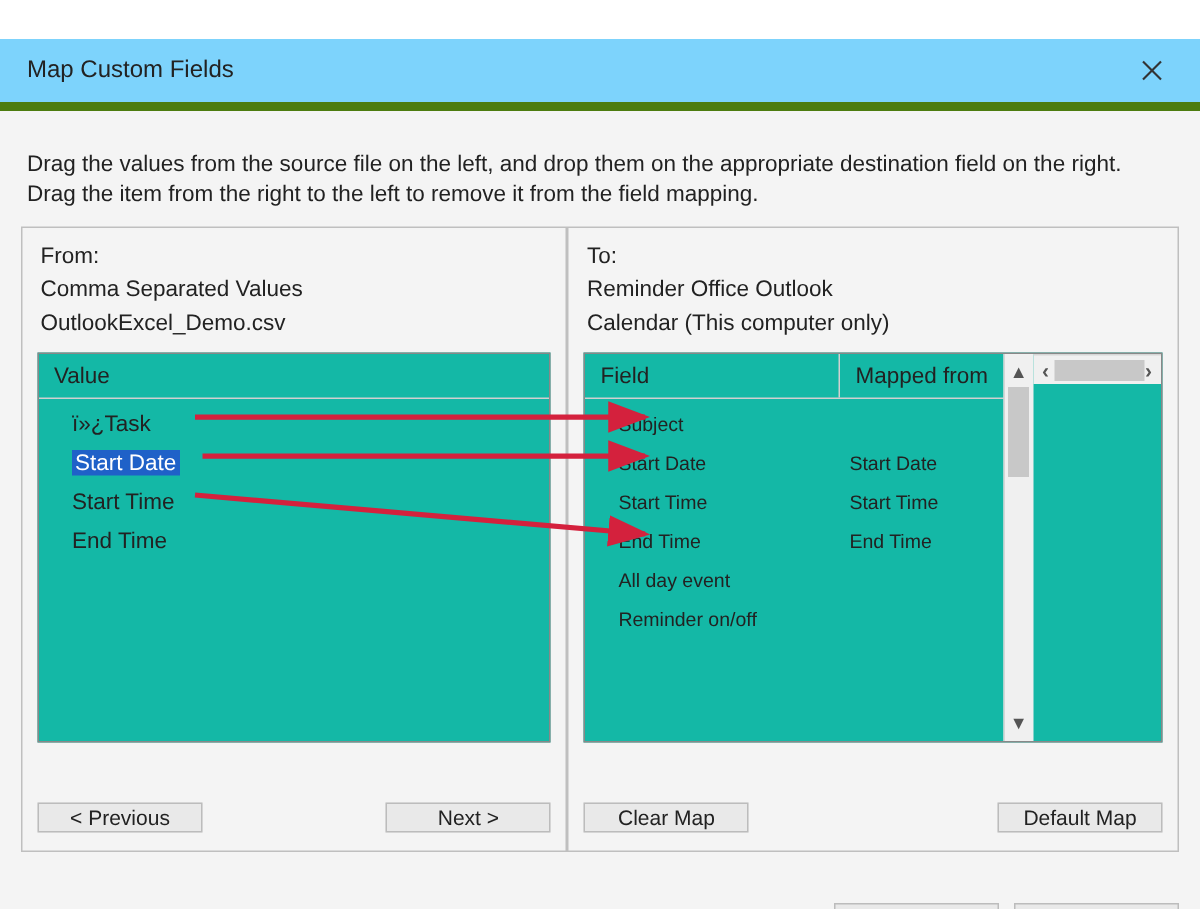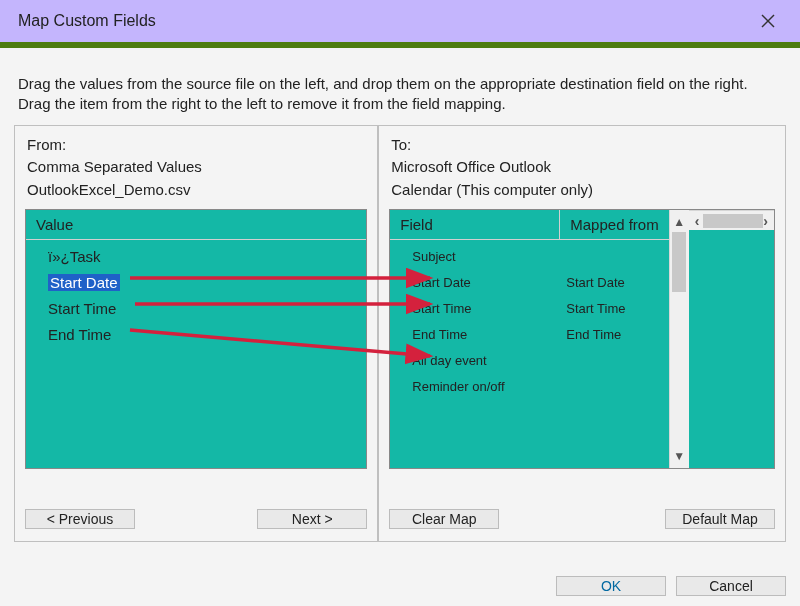--- a/index.html
+++ b/index.html
@@ -11,21 +11,22 @@
     color: #222;
     background: #fff;
     overflow: hidden;
   }
   .titlebar {
     display: flex;
     align-items: center;
     justify-content: space-between;
     height: 42px;
     padding: 0 12px 0 18px;
-    background: #c4b5fd;
+    background: #7dd3fc;
+    margin-top: 26px;
   }
   .titlebar .title {
     font-size: 16px;
   }
   .titlebar .close {
     width: 40px; height: 32px;
     display: flex; align-items: center; justify-content: center;
     font-size: 16px;
     color: #333;
   }
@@ -251,21 +252,21 @@
 
       <div class="panel-buttons">
         <button class="btn">&lt; Previous</button>
         <button class="btn">Next &gt;</button>
       </div>
     </div>
 
     <div class="panel">
       <div class="panel-header">
         <div>To:</div>
-        <div>Microsoft Office Outlook</div>
+        <div>Reminder Office Outlook</div>
         <div>Calendar (This computer only)</div>
       </div>
 
       <div class="listbox listbox-right" style="flex-direction:row;">
         <div style="flex:1; display:flex; min-height:0;">
           <div class="right-content">
             <div class="right-cols-head">
               <div class="hcell">Field</div>
               <div class="hcell">Mapped from</div>
             </div>

